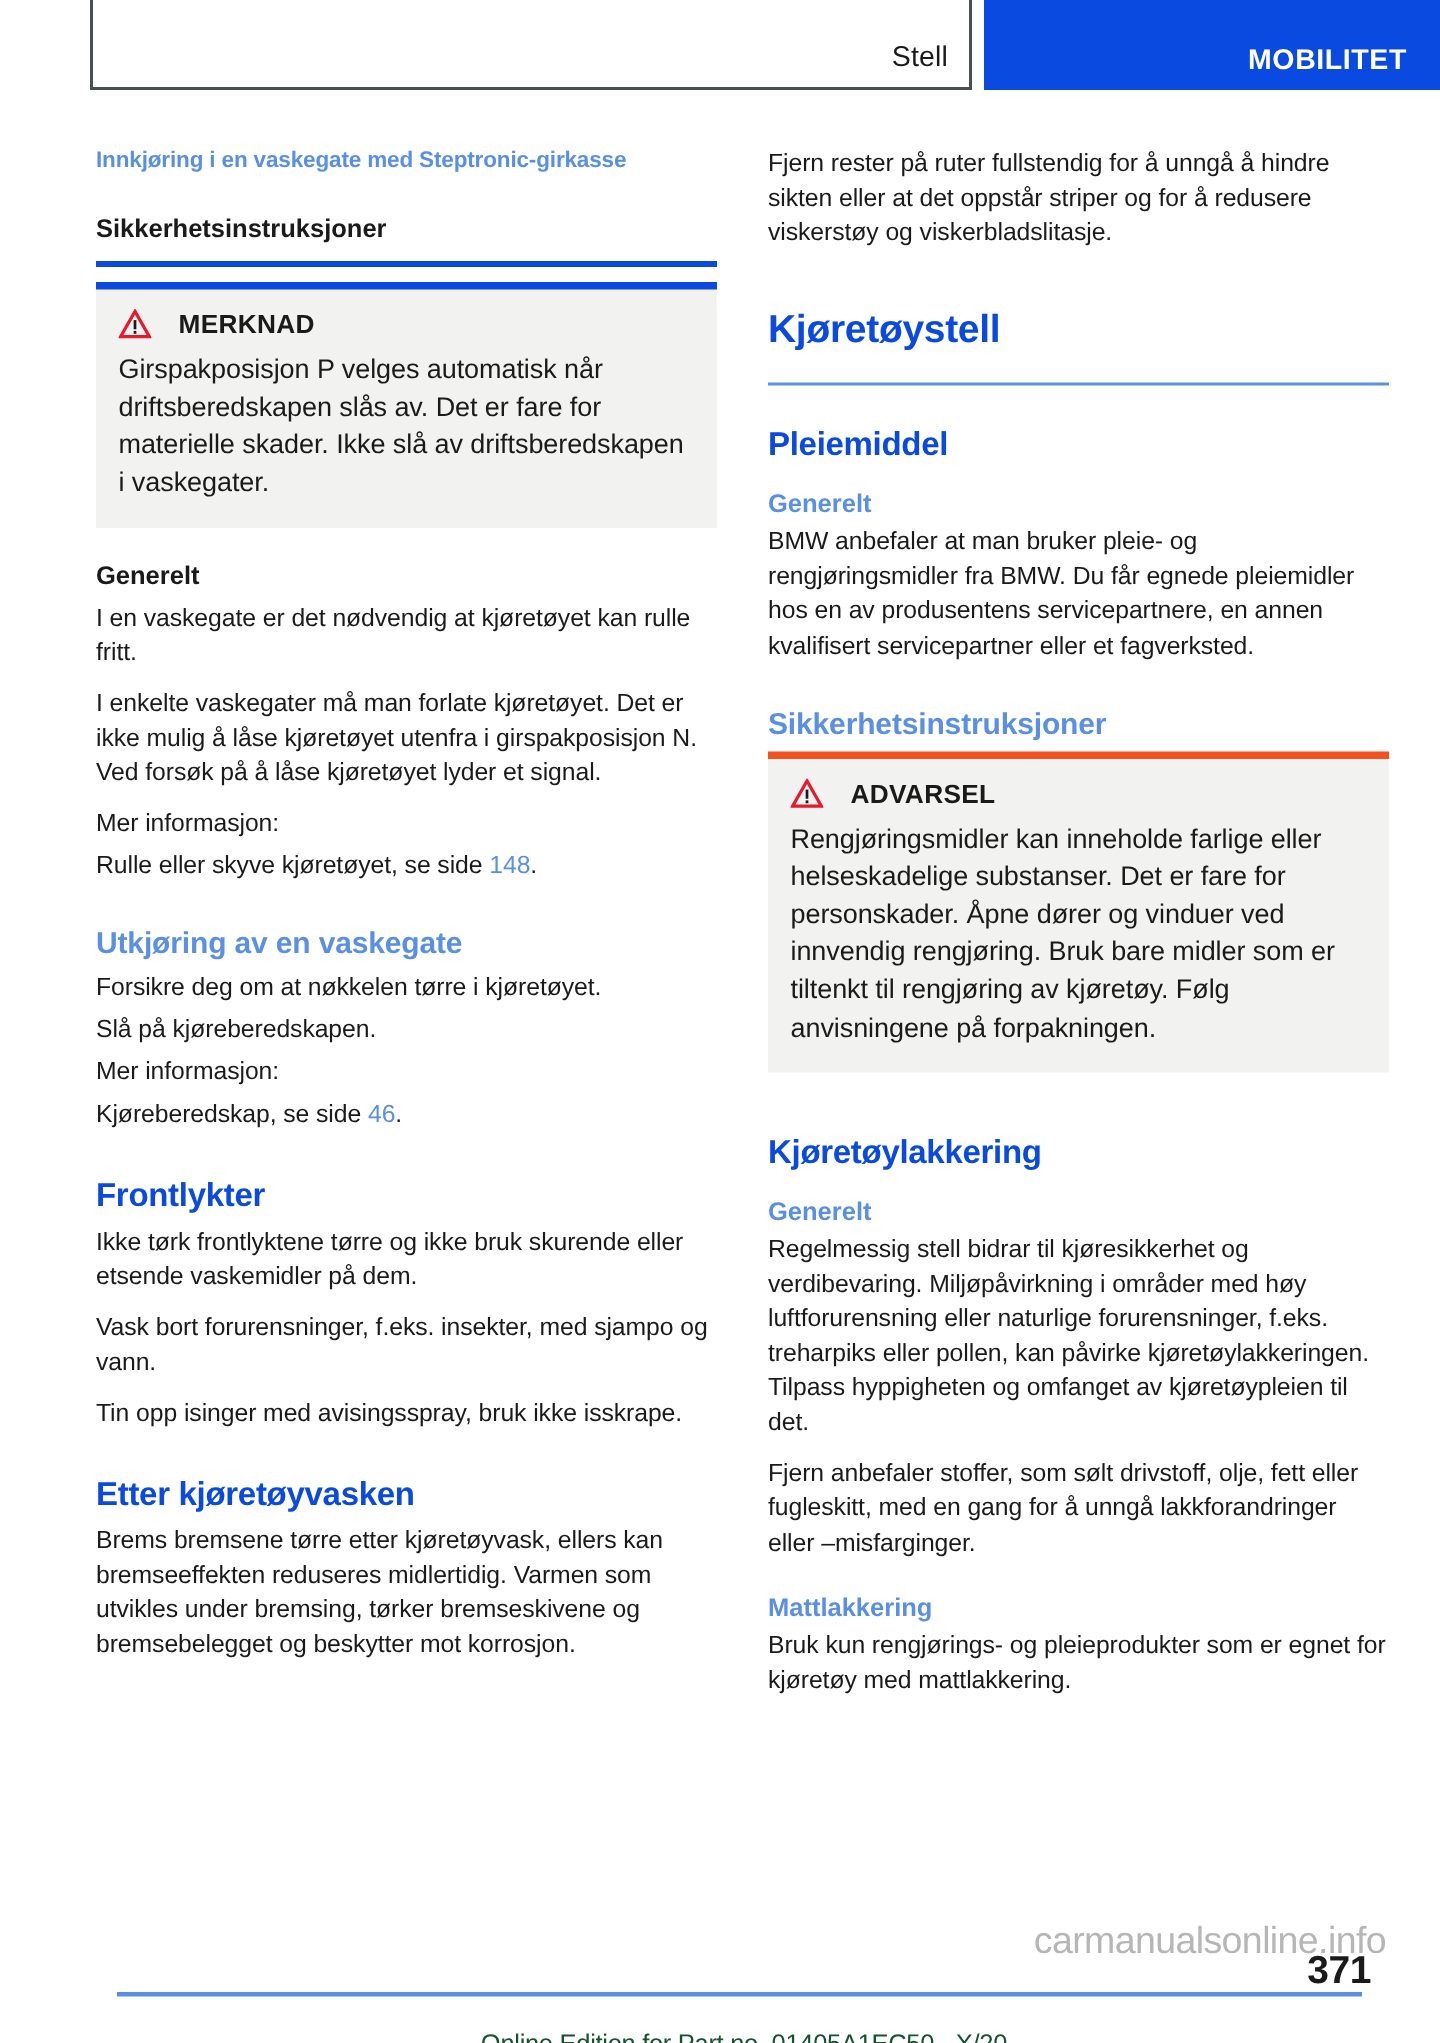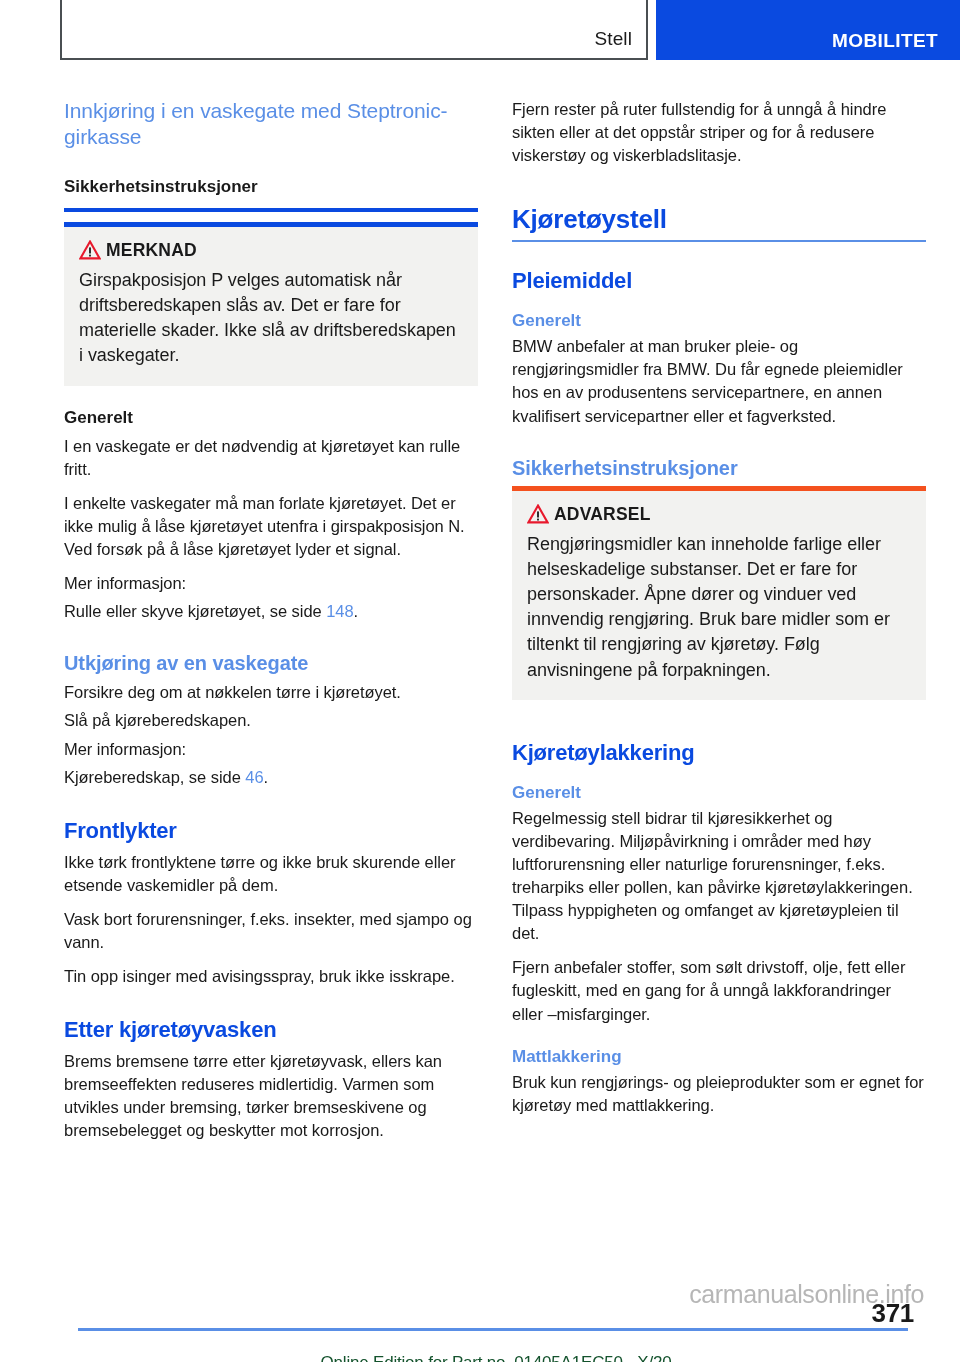--- a/index.html
+++ b/index.html
@@ -73,32 +73,32 @@
     position: absolute;
     top: 98px;
     width: 414px;
   }
   .col-left  { left: 64px;  }
   .col-right { left: 512px; }
 
   
   .h1 {
     color: #5a8fe6;
-    font-size: 21px;
-    font-weight: normal;
+    font-size: 15px;
+    font-weight: bold;
     line-height: 1.26;
     margin: 0 0 26px 0;
     letter-spacing: -0.1px;
   }
   .h2-blue-big {
     color: #0a4ae0;
     font-size: 26px;
     font-weight: bold;
     margin: 0;
-    padding-bottom: 5px;
+    padding-bottom: 20px;
     border-bottom: 2px solid #5a8fe6;
     letter-spacing: -0.2px;
   }
   .h2-strongblue {
     color: #0a4ae0;
     font-size: 22px;
     font-weight: bold;
     margin: 0 0 7px 0;
     letter-spacing: -0.2px;
   }
@@ -142,21 +142,21 @@
     background: #f2f2f0;
     padding: 13px 15px 17px 15px;
     box-sizing: border-box;
     margin-bottom: 22px;
   }
   .notice-top-blue { border-top: 5px solid #0a4ae0; }
   .notice-top-red  { border-top: 5px solid #f4511e; }
   .notice-head {
     display: flex;
     align-items: center;
-    gap: 5px;
+    gap: 18px;
     margin-bottom: 7px;
   }
   .notice-title {
     font-size: 17.5px;
     font-weight: bold;
     color: #1a1a1a;
     letter-spacing: 0.2px;
   }
   .warn-icon { display: block; }
   .notice p {

